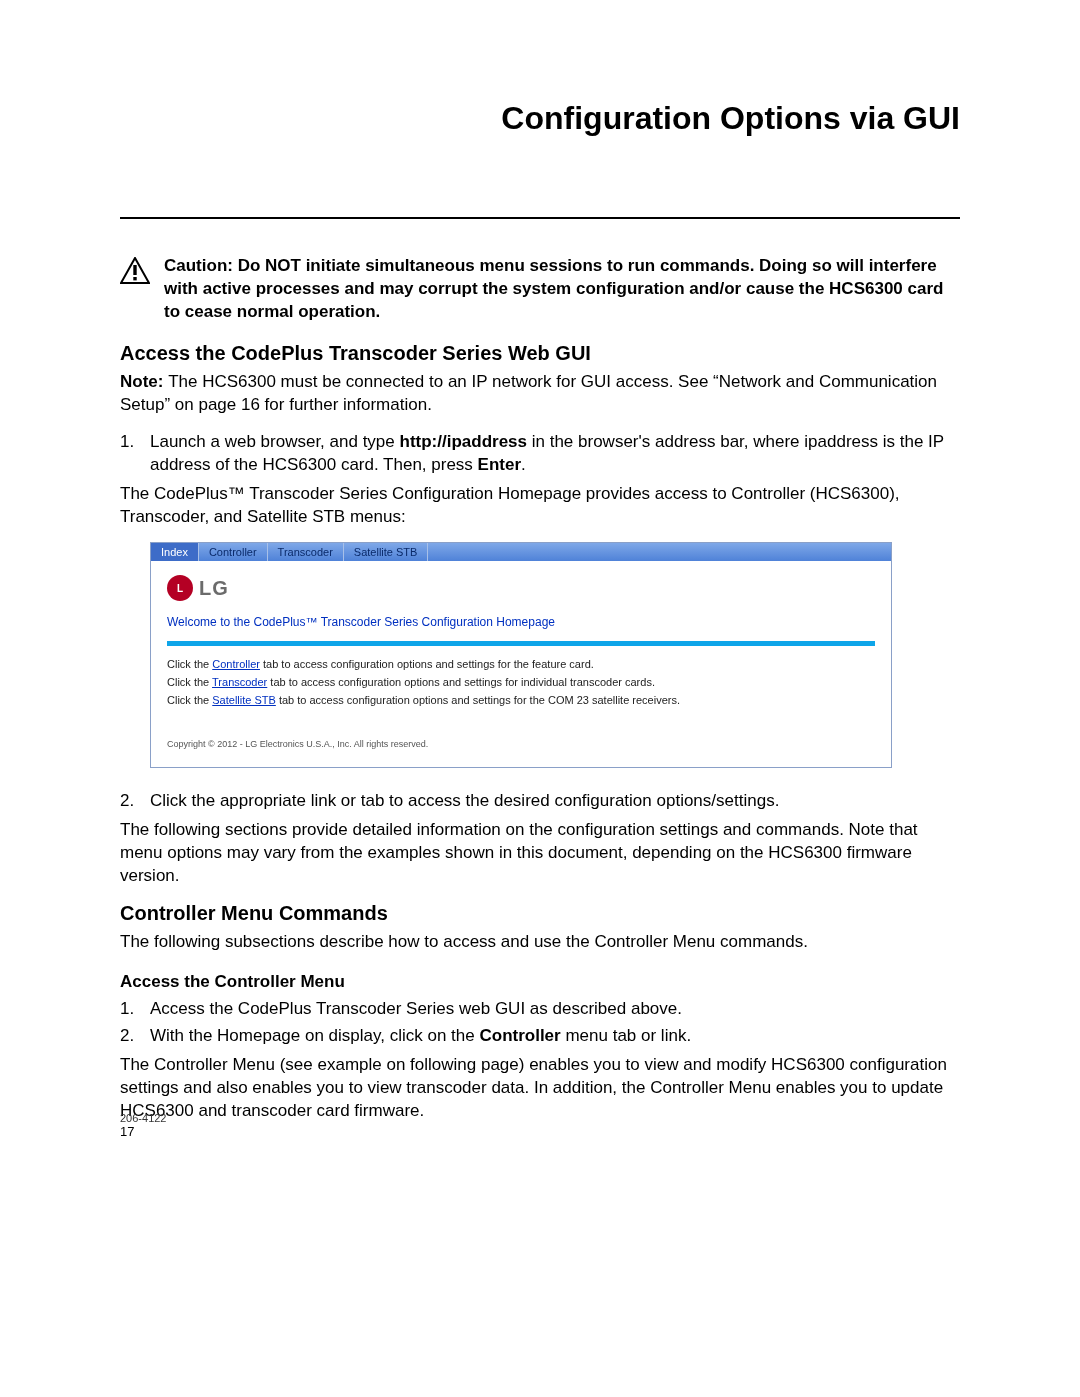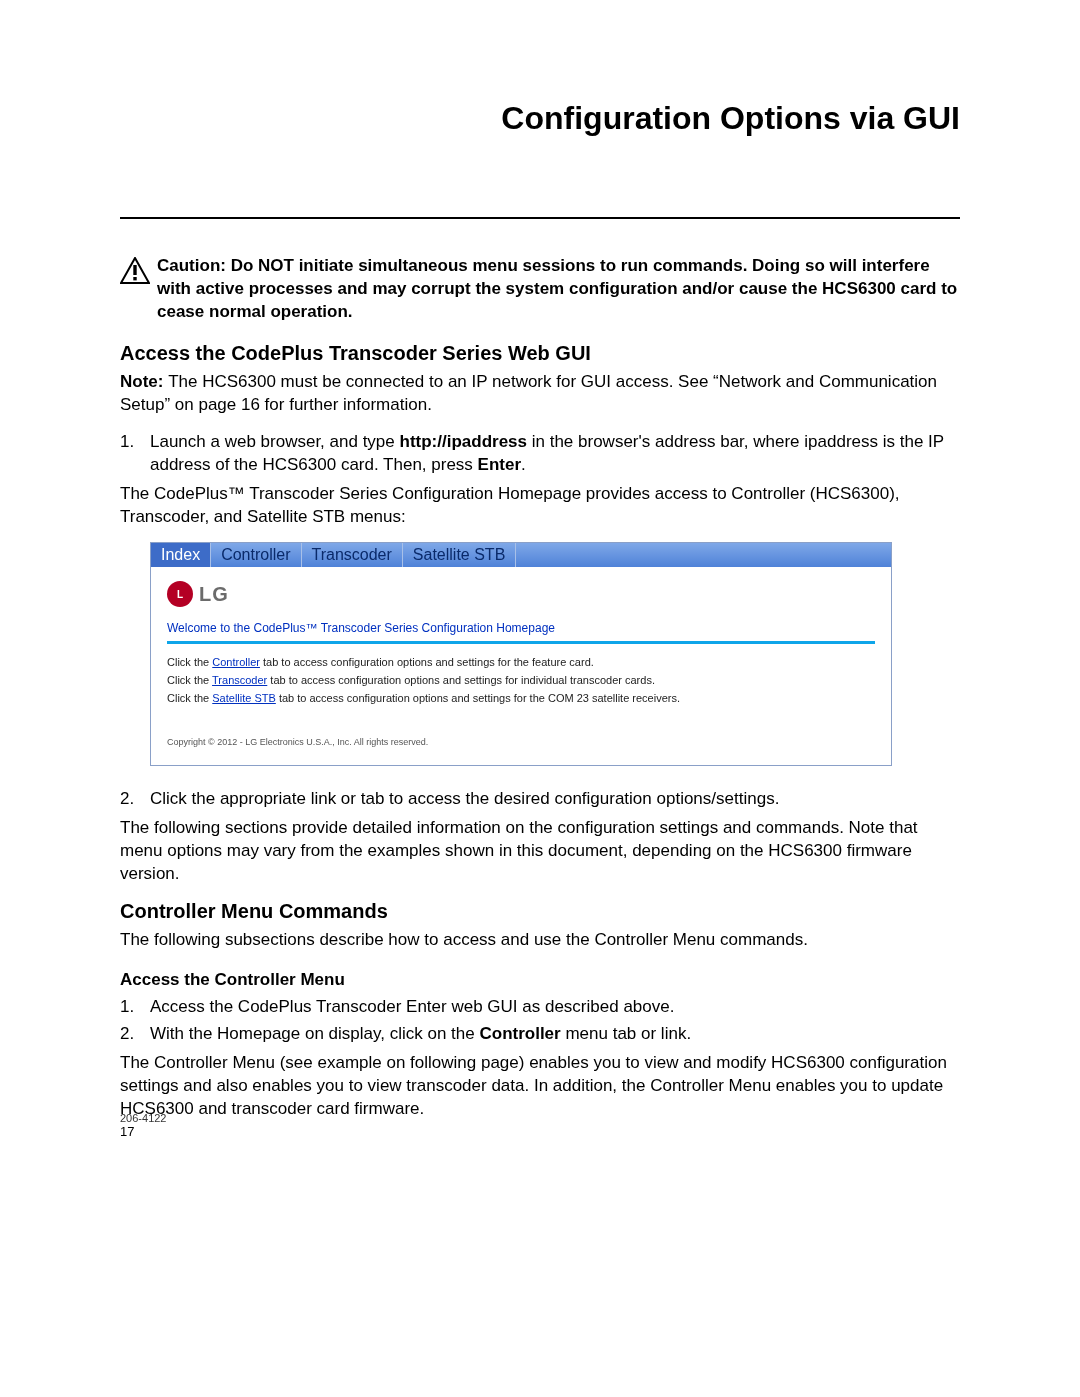--- a/index.html
+++ b/index.html
@@ -23,21 +23,21 @@
     margin-bottom: 80px;
   }
   .hr {
     border: none;
     border-top: 2px solid #000;
     margin: 0 0 36px 0;
   }
   .caution-block {
     display: flex;
     align-items: flex-start;
-    gap: 7px;
+    gap: 14px;
     margin-bottom: 18px;
   }
   .caution-icon {
     flex: 0 0 auto;
     margin-top: 2px;
   }
   .caution-text {
     font-weight: bold;
     font-size: 17px;
     line-height: 1.35;
@@ -77,21 +77,21 @@
   .embedded {
     border: 1px solid #8aa0c8;
     margin: 14px 0 22px 30px;
     width: 740px;
     background: #fff;
     font-family: Tahoma, Verdana, sans-serif;
   }
   .tabbar {
     display: flex;
     background: linear-gradient(#7fa8e8, #4f82d8);
-    font-size: 16px;
+    font-size: 11px;
   }
   .tab {
     padding: 3px 10px;
     border-right: 1px solid #a8c0e8;
     color: #0a2a6a;
     cursor: pointer;
   }
   .tab.active {
     background: #3d6cc8;
     color: #fff;
@@ -119,22 +119,22 @@
   }
   .lg-text {
     font-size: 20px;
     font-weight: bold;
     color: #6b6b6b;
     letter-spacing: 1px;
   }
   .welcome-line {
     font-size: 12px;
     color: #0030c0;
-    border-bottom: 3px solid #0ea5e9;
-    padding-bottom: 6px;
+    border-bottom: 5px solid #0ea5e9;
+    padding-bottom: 12px;
     margin-bottom: 10px;
   }
   .emb-line {
     font-size: 11px;
     color: #222;
     line-height: 1.6;
   }
   .emb-link {
     color: #0030c0;
     text-decoration: underline;
@@ -234,21 +234,21 @@
   <p class="body">The following sections provide detailed information on the configuration settings and commands. Note that menu options may vary from the examples shown in this document, depending on the HCS6300 firmware version.</p>
 
 
   <h2 class="section">Controller Menu Commands</h2>
   <p class="body">The following subsections describe how to access and use the Controller Menu commands.</p>
 
   <h3 class="subsection">Access the Controller Menu</h3>
 
   <div class="ol-item">
     <div class="num">1.</div>
-    <div class="txt">Access the CodePlus Transcoder Enter web GUI as described above.</div>
+    <div class="txt">Access the CodePlus Transcoder Series web GUI as described above.</div>
   </div>
   <div class="ol-item">
     <div class="num">2.</div>
     <div class="txt">
       <span>With the Homepage on display, click on the </span><span class="bold-inline">Controller</span><span> menu tab or link.</span>
     </div>
   </div>
 
   <p class="body">The Controller Menu (see example on following page) enables you to view and modify HCS6300 configuration settings and also enables you to view transcoder data. In addition, the Controller Menu enables you to update HCS6300 and transcoder card firmware.</p>
 

